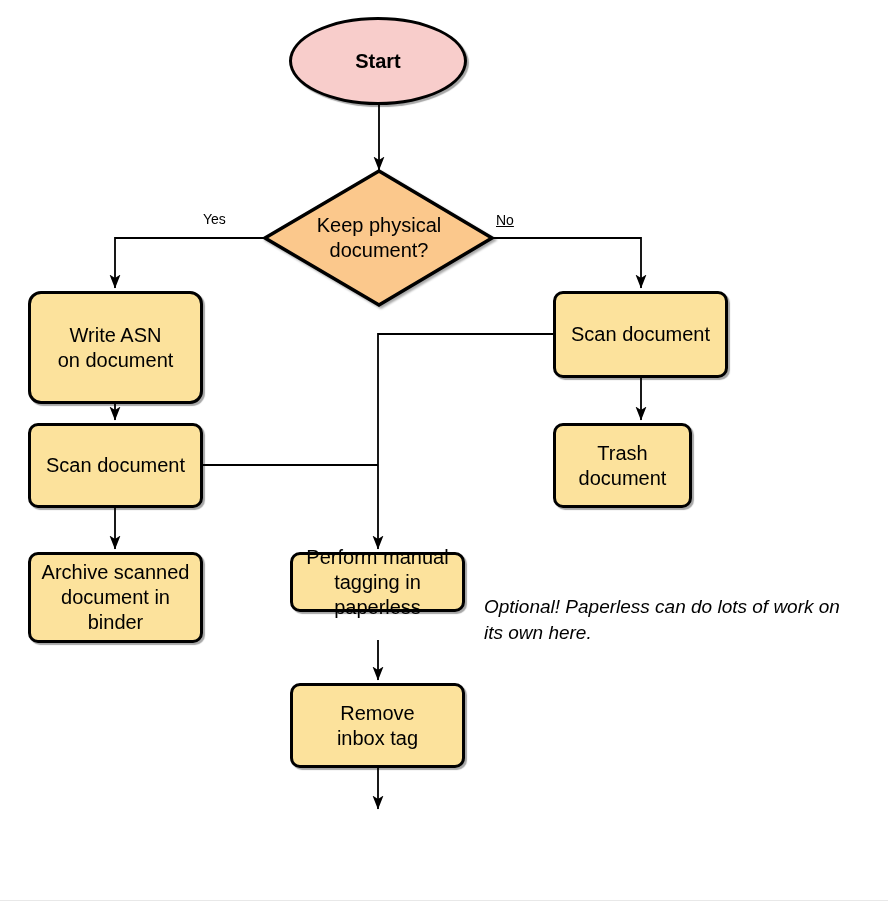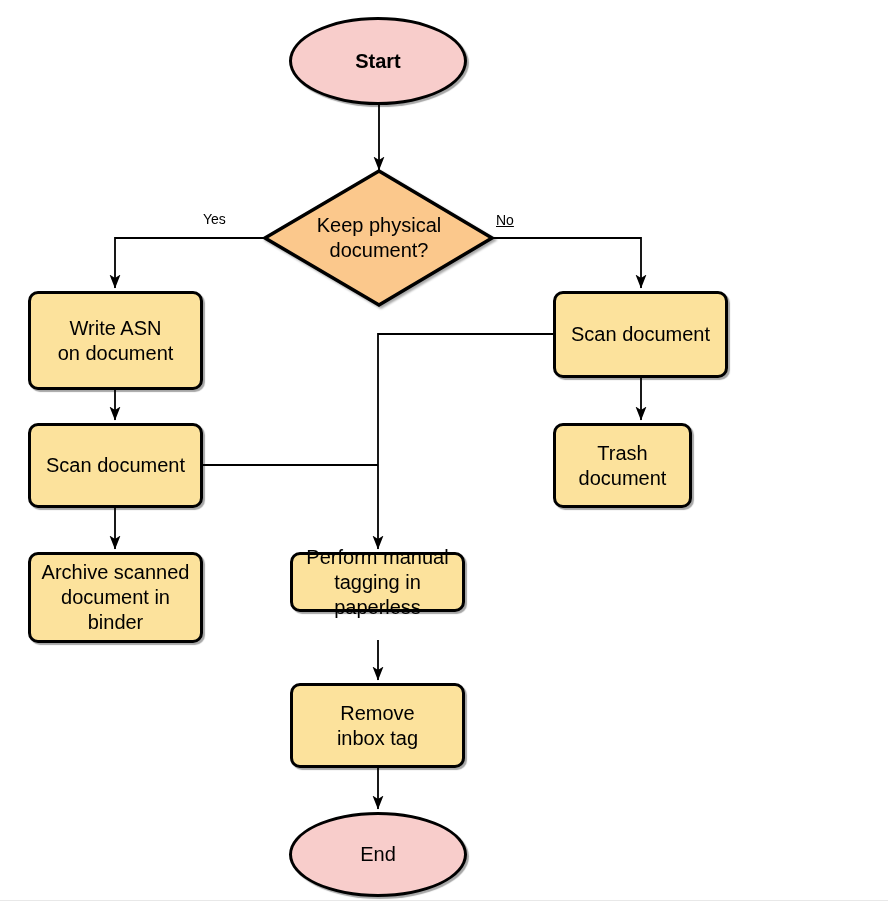--- a/index.html
+++ b/index.html
@@ -58,21 +58,21 @@
   }
   .page-divider{
     position:absolute;
     left:0;top:900px;width:888px;height:1px;
     background:#e8e8e8;
   }
 
   
   [data-name="node-start"]       {left:289px; top:17px;  width:178px; height:88px;font-weight:bold;}
   [data-name="decision-label"]   {left:279px; top:172px; width:200px; height:132px;}
-  [data-name="node-write-asn"]   {left:28px;  top:291px; width:175px; height:99px;}
+  [data-name="node-write-asn"]   {left:28px;  top:291px; width:175px; height:113px;border-radius:13px;}
   [data-name="node-scan-left"]   {left:28px;  top:423px; width:175px; height:85px;}
   [data-name="node-archive"]     {left:28px;  top:552px; width:175px; height:91px;text-align:center;}
   [data-name="node-scan-right"]  {left:553px; top:291px; width:175px; height:87px;}
   [data-name="node-trash"]       {left:553px; top:423px; width:139px; height:85px;}
   [data-name="node-tagging"]     {left:290px; top:552px; width:175px; height:60px;}
   [data-name="node-remove-inbox"]{left:290px; top:683px; width:175px; height:85px;}
   [data-name="node-end"]         {left:289px; top:812px; width:178px; height:85px;}
   [data-name="edge-label-yes"]   {left:203px; top:210px; width:50px;}
   [data-name="edge-label-no"]    {left:496px; top:211px; width:50px;text-decoration:underline;}
   [data-name="note-optional"]    {left:484px; top:594px; width:404px;}
@@ -139,20 +139,19 @@
   <div class="node process" data-name="node-tagging">
     <span data-name="node-tagging-label">Perform manual
 tagging in
 paperless</span>
   </div>
   <div class="node process" data-name="node-remove-inbox">
     <span data-name="node-remove-inbox-label">Remove
 inbox tag</span>
   </div>
 
-  <div class="node terminator" data-name="node-end">
-    <span data-name="node-end-label">End</span>
-  </div>
 
+  <div class="note" data-name="note-optional">Optional! Paperless can do lots of work on
+its own here.</div>
 
   <div class="page-divider" data-name="page-divider"></div>
 
 </div>
 
 </body></html>

